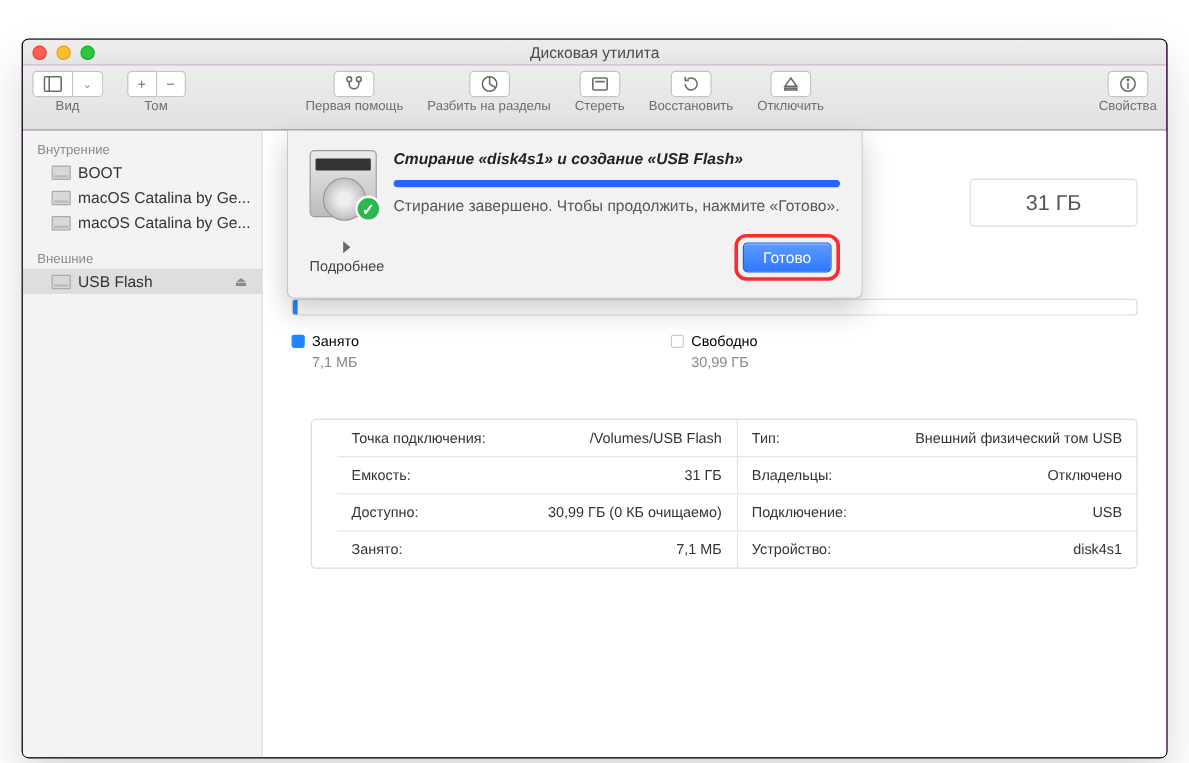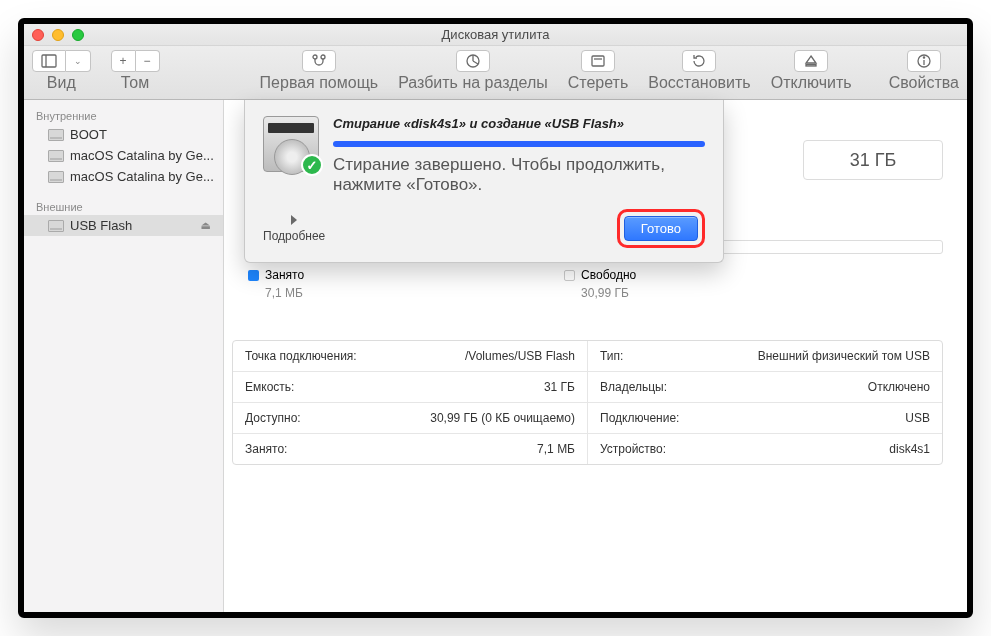--- a/index.html
+++ b/index.html
@@ -1,18 +1,18 @@
 <!DOCTYPE html>
 <html><head>
 <meta charset="utf-8">
 <style>
   * { box-sizing: border-box; margin: 0; padding: 0; font-family: -apple-system, "Helvetica Neue", Arial, sans-serif; }
   body { background: #fff; }
   .window {
-    width: 955px; height: 600px; margin: 18px auto; border: 6px solid #000000;
+    width: 955px; height: 600px; margin: 32px auto; border: 1px solid #000000;
     border-radius: 6px; overflow: hidden; background: #a21caf;
     box-shadow: 0 20px 40px rgba(0,0,0,0.15);
     position: relative;
   }
   .titlebar {
     height: 22px; background: linear-gradient(#ededed,#e4e4e4); border-bottom: 1px solid #d5d5d5;
     display: flex; align-items: center; padding: 0 8px; position: relative;
   }
   .traffic { display:flex; gap:8px; }
   .dot { width:12px; height:12px; border-radius:50%; }
@@ -30,21 +30,21 @@
   .tool-group.right { margin-left:auto; }
   .tool-btns { display:flex; }
   .tool-btn {
     height:22px; background:#fff; border:1px solid #c4c4c4; display:flex;
     align-items:center; justify-content:center; font-size:12px; color:#6a6a6a;
     padding: 0 8px;
   }
   .tool-btn.single{ width:34px; border-radius:4px;}
   .tool-btn.seg-l{ border-radius:4px 0 0 4px; }
   .tool-btn.seg-r{ border-radius:0 4px 4px 0; border-left:none;}
-  .tool-label { font-size:16px; color:#6e6e6e; }
+  .tool-label { font-size:11px; color:#6e6e6e; }
   .body { display:flex; height: calc(100% - 76px); background:#fff;justify-content:flex-end; }
   .sidebar {
     width: 200px; background:#f4f3f4; border-right:1px solid #d6d6d6;
     padding-top: 6px; font-size:13px; color:#333;
   }
   .sb-header { font-size:11px; color:#8a8a8a; padding: 4px 12px 2px; font-weight:500;}
   .sb-item { display:flex; align-items:center; gap:6px; padding: 3px 12px 3px 24px; white-space:nowrap; overflow:hidden; text-overflow:ellipsis;}
   .sb-item.selected { background:#dedede; }
   .disk-icon { width:16px; height:12px; background:#d8d8d8; border:1px solid #aaa; border-radius:1px; flex-shrink:0; position:relative;}
   .disk-icon::after{content:"";position:absolute;bottom:1px;left:1px;right:1px;height:2px;background:#bbb;}
@@ -62,22 +62,22 @@
   }
   .usage-fill{ height:100%; width:4px; background:#1e86ff; border-radius:2px 0 0 2px;}
   .legend { position:absolute; top:168px; left:24px; right:24px; display:flex; gap:260px; font-size:12px;}
   .legend-col {display:flex; flex-direction:column; gap:4px;}
   .legend-row {display:flex; align-items:center; gap:6px;}
   .swatch { width:11px; height:11px; border-radius:2px; }
   .swatch.blue{background:#1e86ff;}
   .swatch.white{background:#fff; border:1px solid #ccc;}
   .legend-sub{ color:#888; font-size:12px; padding-left:17px;}
   .info-panel {
-    position:absolute; top:240px; left:8px; right:24px; border:1px solid #dcdcdc; border-radius:4px;
-    font-size:12px; color:#333;
+    position:absolute; top:240px; left:40px; right:24px; border:1px solid #dcdcdc; border-radius:4px;
+    font-size:12px; color:#333;padding-left:21px;
   }
   .info-row { display:flex; }
   .info-cell { flex:1; display:flex; justify-content:space-between; padding:8px 12px;}
   .info-cell + .info-cell { border-left:1px solid #e6e6e6;}
   .info-row + .info-row { border-top:1px solid #e6e6e6;}
   .info-label{color:#333;}
   .info-value{color:#333;}
 
   
   .sheet {
@@ -87,21 +87,21 @@
     padding: 16px 18px 14px 18px;
   }
   .sheet-top{ display:flex; gap:14px; }
   .hd-icon{ width:56px; height:56px; position:relative; flex-shrink:0;}
   .hd-body{ width:56px; height:56px; background:linear-gradient(#eaeaea,#bcbcbc); border:1px solid #9a9a9a; border-radius:4px; position:relative;}
   .hd-body::before{content:"";position:absolute;top:6px;left:4px;right:4px;height:10px;background:#333;border-radius:1px;}
   .hd-platter{position:absolute;top:22px;left:10px;width:36px;height:36px;border-radius:50%;background:radial-gradient(circle,#eee 20%,#c9c9c9 60%,#aaa 100%);border:1px solid #999;}
   .check{position:absolute;right:-4px;bottom:-4px;width:22px;height:22px;background:#2db84d;border:2px solid #fff;border-radius:50%;display:flex;align-items:center;justify-content:center;color:#fff;font-size:13px;font-weight:bold;}
   .sheet-title{font-size:13px;font-weight:600;color:#222;margin-bottom:10px;font-style:italic;}
   .prog { height:6px; background:#2962ff; border-radius:3px; width:100%; margin-bottom:8px;}
-  .sheet-msg{font-size:17px;color:#555;}
+  .sheet-msg{font-size:13px;color:#555;}
   .sheet-bottom{display:flex;align-items:center;margin-top:14px;}
   .details{display:flex;align-items:center;gap:4px;font-size:12px;color:#444;flex-direction:column;}
   .tri{width:0;height:0;border-top:5px solid transparent;border-bottom:5px solid transparent;border-left:6px solid #6a6a6a;}
   .done-wrap{margin-left:auto;border:3px solid #ff2a2a;border-radius:10px;padding:4px;}
   .done-btn{background:linear-gradient(#5a9bff,#2f78ff);color:#fff;border:1px solid #1f5fe0;border-radius:4px;padding:4px 16px;font-size:13px;font-weight:500;box-shadow:inset 0 1px 0 rgba(255,255,255,0.3);}
   .chev{font-size:9px;color:#888;}
   svg.ico{width:16px;height:16px;stroke:#6a6a6a;stroke-width:1.3;fill:none;}
 </style>
 </head>
 <body>

